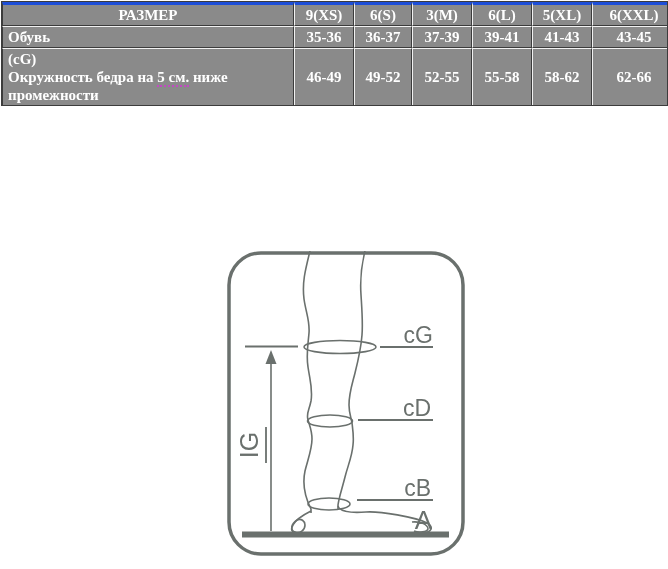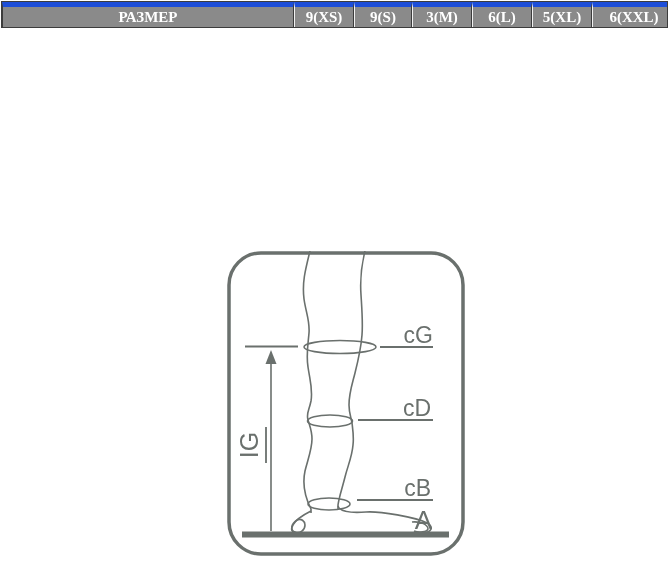--- a/index.html
+++ b/index.html
@@ -8,21 +8,21 @@
 
   
   table.size{border-collapse:separate;border-spacing:0;background:#8a8a8a;
              position:absolute;left:1px;top:1px;width:665px;table-layout:fixed;
              border:1px solid #3c3c3c;}
   table.size td{box-sizing:border-box;color:#ffffff;font-weight:bold;font-size:15px;
                 line-height:18px;overflow:hidden;
                 border-right:1px solid #3c3c3c;border-bottom:1px solid #3c3c3c;
                 border-left:1px solid #f2f2f2;border-top:1px solid #f2f2f2;}
   table.size tr td:first-child{border-left:1px solid #3c3c3c;}
-  table.size tr:first-child td{border-top:5px solid #1d4ed8;}
+  table.size tr:first-child td{border-top:3px solid #1d4ed8;}
   table.size tr:last-child td{border-bottom:none;}
   table.size tr td:last-child{border-right:none;padding-left:9px;}
   td.hdr{text-align:center;vertical-align:middle;height:21px;}
   td.val{text-align:center;vertical-align:middle;}
   td.lbl{text-align:left;vertical-align:middle;padding:1px 4px 1px 5px;}
   tr.rh td{height:22px;}
   tr.r0 td{height:22px;}
   tr.r1 td{height:55px;}
   tr.r2 td{height:37px;}
   tr.r3 td{height:55px;}
@@ -50,28 +50,49 @@
         <col class="c2">
         <col class="cn">
       <col class="cn">
         <col class="cn">
         <col class="c6">
     </colgroup>
     <tbody>
         <tr class="rh">
       <td class="hdr">РАЗМЕР</td>
       <td class="hdr">9(XS)</td>
-      <td class="hdr">9(S)</td>
+      <td class="hdr">6(S)</td>
       <td class="hdr">3(M)</td>
       <td class="hdr">6(L)</td>
       <td class="hdr">5(XL)</td>
       <td class="hdr">6(XXL)</td>
     </tr>
 
+    <tr class="r0">
+      <td class="lbl"><span>Обувь</span></td>
+      <td class="val">35-36</td>
+      <td class="val">36-37</td>
+      <td class="val">37-39</td>
+      <td class="val">39-41</td>
+      <td class="val">41-43</td>
+      <td class="val">43-45</td>
+    </tr>
 
+    <tr class="r1">
+      <td class="lbl">
+        <div>(cG)</div>
+        <div><span>Окружность бедра на </span><span class="sp">5 см.</span><span> ниже промежности</span></div>
+      </td>
+      <td class="val">46-49</td>
+      <td class="val">49-52</td>
+      <td class="val">52-55</td>
+      <td class="val">55-58</td>
+      <td class="val">58-62</td>
+      <td class="val">62-66</td>
+    </tr>
 
 
 
   </tbody>
     </table>
 
   <div class="diagram">
     <svg width="238" height="306" viewBox="0 0 238 306">
       <g stroke="#6a706d" fill="none">
 

